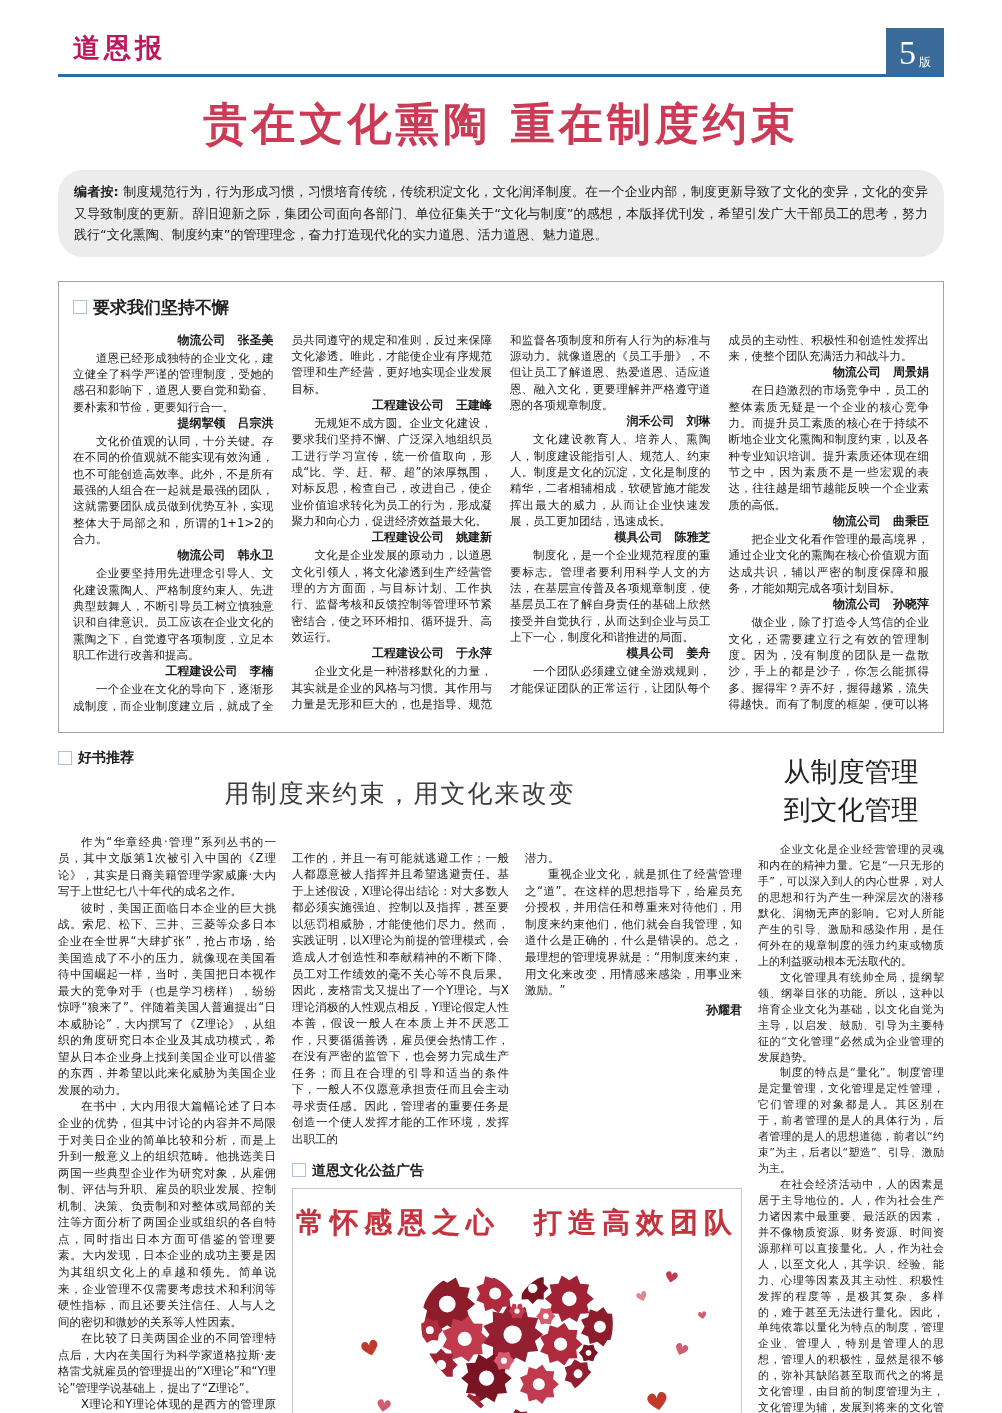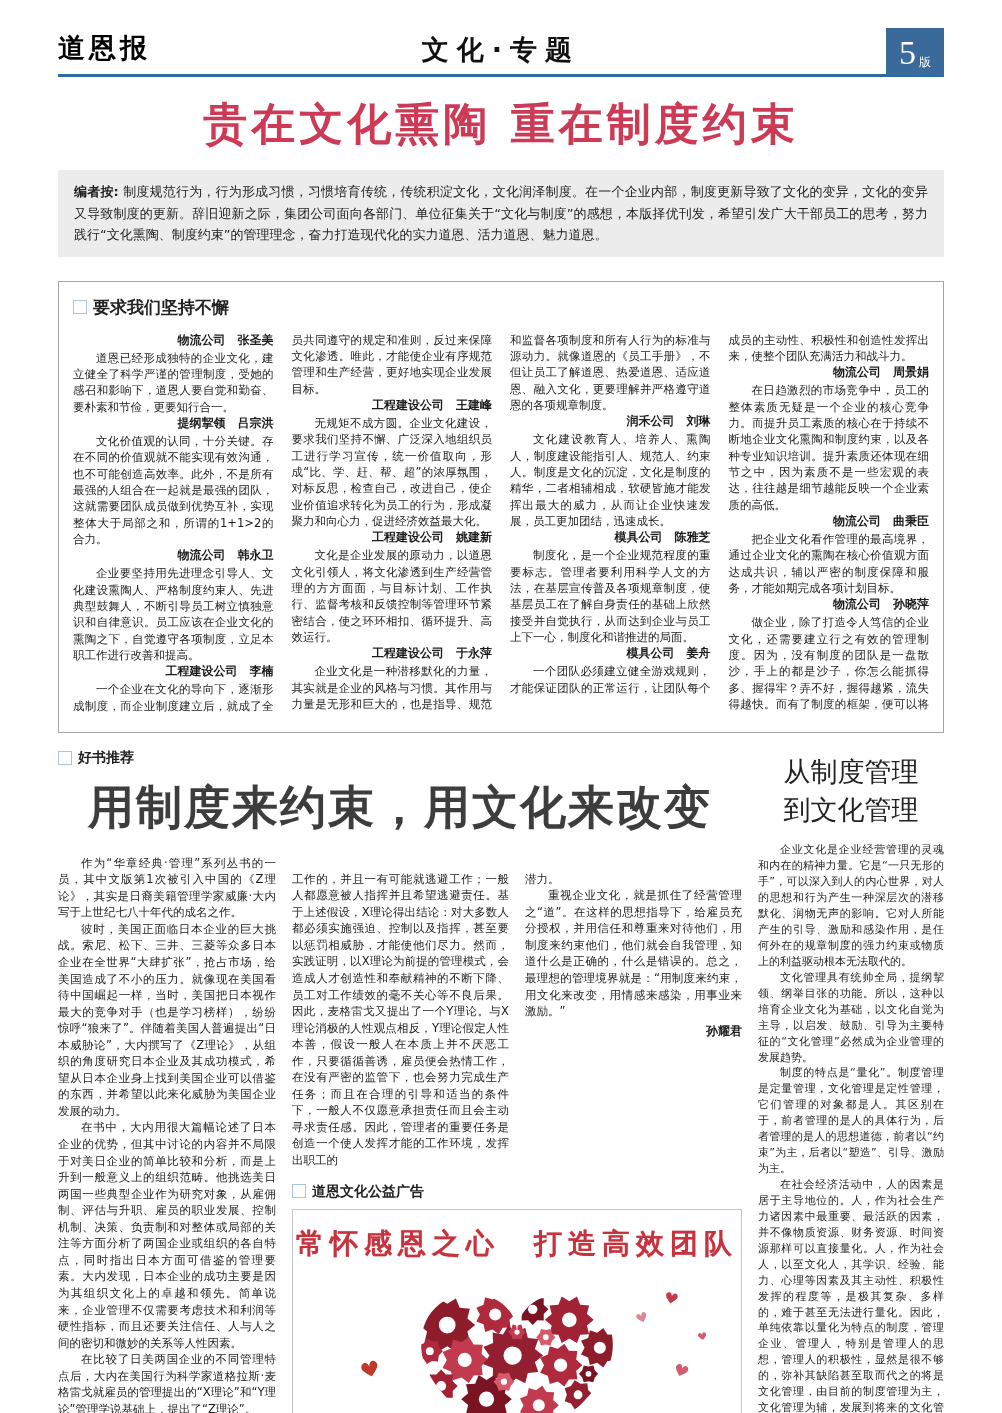--- a/index.html
+++ b/index.html
@@ -2,54 +2,54 @@
 <html><head>
 <meta charset="utf-8">
 <style>
   html,body{margin:0;padding:0;background:#fff;}
   .page{width:1002px;height:1413px;position:relative;background:#fff;overflow:hidden;
         font-family:"DejaVu Sans","Liberation Sans",sans-serif;color:#1c1c1c;}
   .content{padding:0 58px;}
 
   
   .masthead{position:relative;padding-top:24px;height:50px;border-bottom:3px solid #2e6ca0;}
-  .logo{position:absolute;left:0;bottom:8px;font-size:27px;font-weight:bold;color:#000000;
+  .logo{position:absolute;left:15px;bottom:8px;font-size:27px;font-weight:bold;color:#be185d;
         letter-spacing:4px;font-family:"DejaVu Serif","Liberation Serif",serif;}
   .sec-title{position:absolute;left:0;right:0;bottom:6px;text-align:center;font-size:27px;
         font-weight:bold;color:#111;letter-spacing:8px;}
   .pagebox{position:absolute;right:0;bottom:0;width:58px;height:46px;background:#3a6a99;color:#fff;
         display:flex;align-items:flex-end;justify-content:center;gap:3px;padding-bottom:4px;box-sizing:border-box;}
   .pagebox .num{font-size:34px;line-height:34px;font-family:"Liberation Serif","DejaVu Serif",serif;}
   .pagebox .lbl{font-size:12px;line-height:16px;}
 
   
   .headline{margin-top:18px;text-align:center;font-size:44px;font-weight:bold;color:#cd3a56;letter-spacing:4px;}
   .editor{margin-top:16px;background:#ececec;padding:11px 16px;font-size:13px;line-height:1.66;
-        text-align:justify;color:#222;}
+        text-align:justify;color:#222;border-radius:25px;}
   .editor .ed-label{font-weight:bold;}
 
   
   .sec-head{display:flex;align-items:center;gap:6px;font-weight:bold;color:#222;}
   .sq{width:12px;height:12px;border:1px solid #a9c4dc;background:#fff;flex:0 0 auto;}
 
   
   .forum{margin-top:24px;border:1px solid #a3a3a3;padding:14px 14px 8px;height:452px;box-sizing:border-box;}
   .forum .sec-head{font-size:17px;}
   .forum-cols{margin-top:13px;column-count:4;column-gap:18px;font-size:11.5px;line-height:1.42;
         text-align:justify;height:388px;overflow:hidden;}
   .entry{text-indent:2em;margin:0;}
   .author{text-align:right;font-weight:bold;margin:0 0 1px;font-size:12px;}
 
   
   .bottom{margin-top:16px;display:flex;gap:16px;}
   .left-block{width:684px;flex:0 0 auto;}
   .right-block{flex:1;height:692px;overflow:hidden;}
   .book-label{font-size:14px;}
-  .book-headline{text-align:center;font-size:46px;font-weight:bold;color:#3d3d3d;
-        letter-spacing:2px;margin:10px 0 16px;}
+  .book-headline{text-align:center;font-size:25px;font-weight:normal;color:#3d3d3d;
+        letter-spacing:2px;margin:10px 0 24px;}
   .article{display:flex;gap:16px;font-size:11.5px;line-height:1.44;text-align:justify;}
   .acol1{width:218px;flex:0 0 auto;}
   .right-area{width:450px;flex:0 0 auto;}
   .acols2{display:flex;gap:16px;margin-top:16px;}
   .acols2 .acol{width:217px;flex:0 0 auto;}
   .apara{text-indent:2em;margin:0;}
   .noindent{text-indent:0;}
   .sig{text-align:right;font-weight:bold;margin-top:3px;font-size:12px;}
 
   
@@ -67,21 +67,20 @@
   .r-body .apara{margin:0;}
 </style>
 </head>
 <body>
 
 <div class="page">
   <div class="content">
 
     <div class="masthead">
       <div class="logo">道恩报</div>
-      <div class="sec-title">文化·专题</div>
       <div class="pagebox">
         <span class="num">5</span>
         <span class="lbl">版</span>
       </div>
     </div>
 
     <div class="headline">贵在文化熏陶  重在制度约束</div>
 
     <div class="editor">
       <span class="ed-label">编者按:</span>

